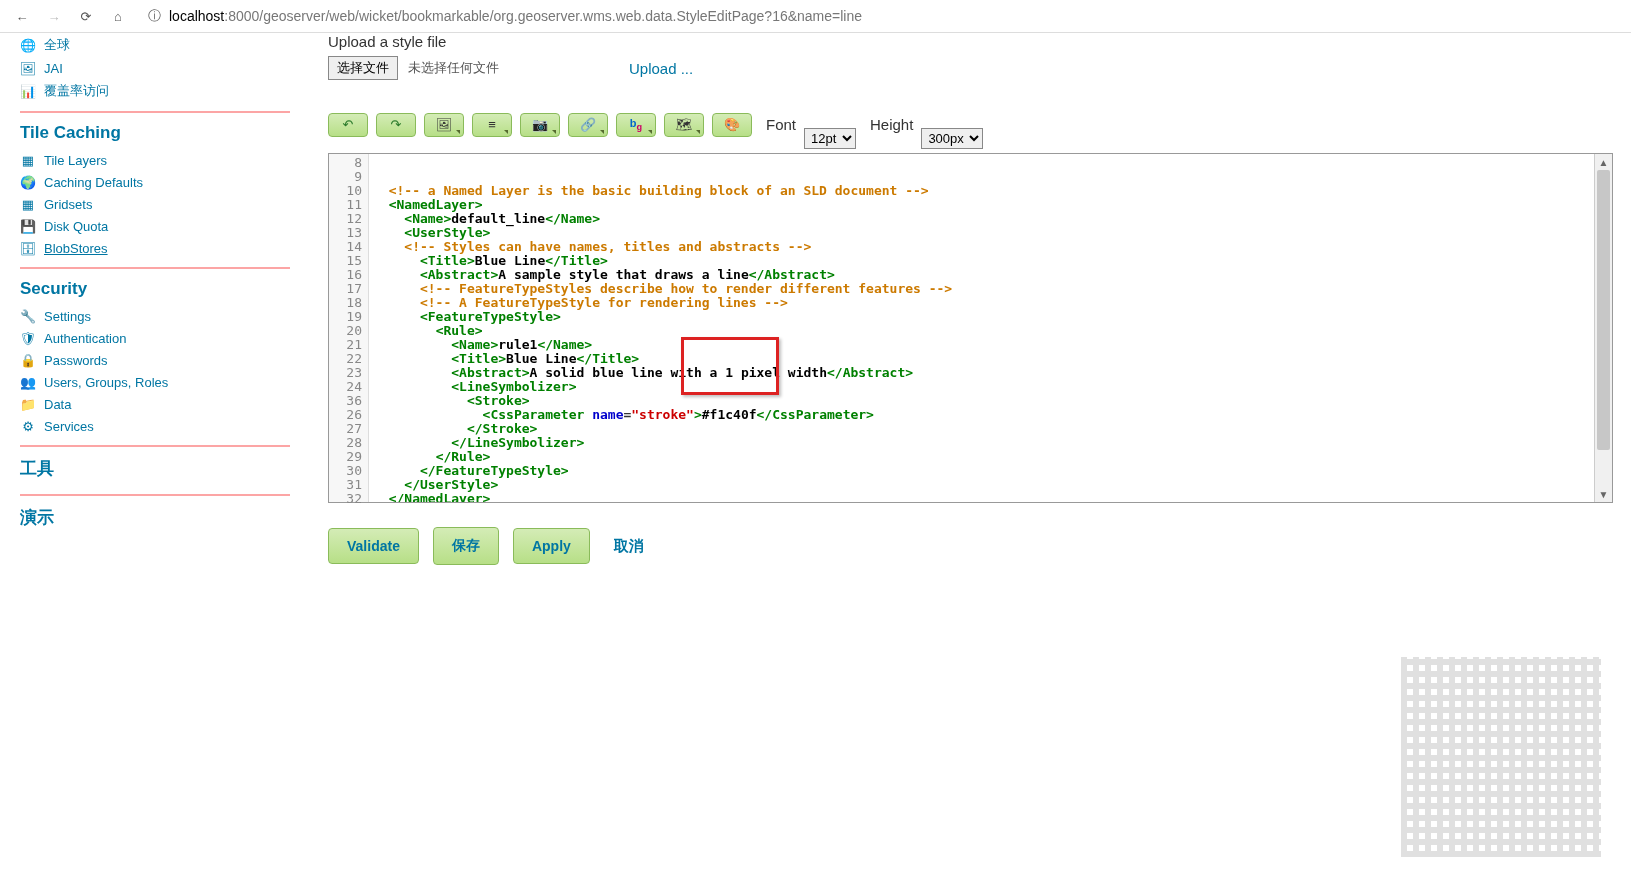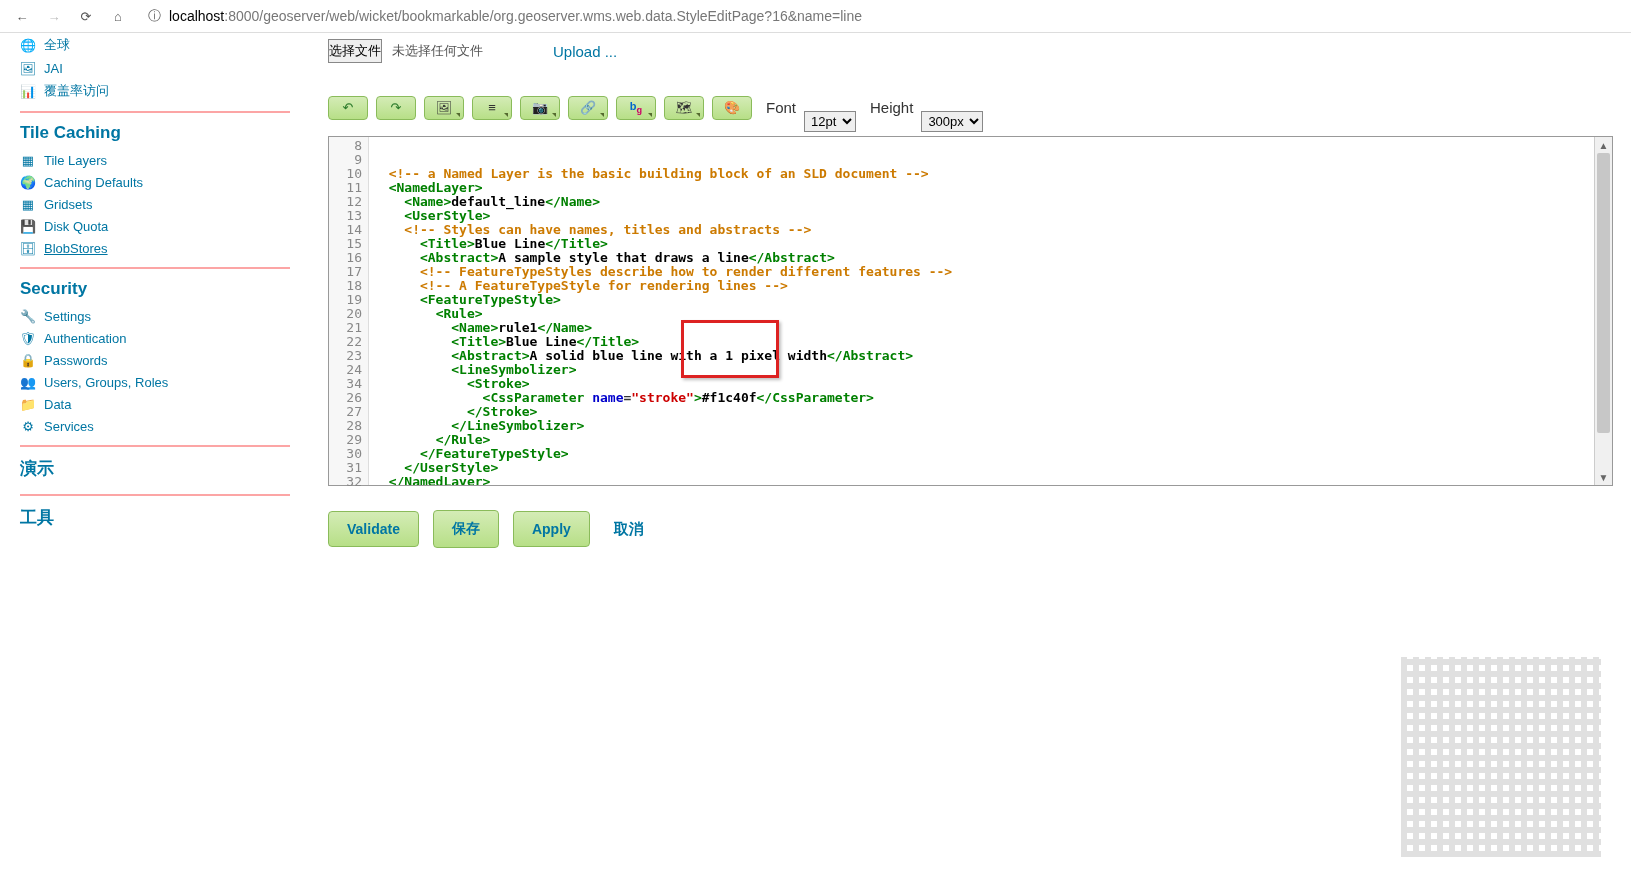--- a/index.html
+++ b/index.html
@@ -16,23 +16,23 @@
 .sidebar { width: 310px; padding: 0 20px; }
 .side-item { display: flex; align-items: center; gap: 8px; padding: 3px 0; color: #0076a3; cursor: pointer; }
 .side-item .ico { width: 16px; height: 16px; display: inline-flex; align-items: center; justify-content: center; }
 .side-item a { color: #0076a3; text-decoration: none; }
 .side-item.underlined a { text-decoration: underline; }
 .side-header { color: #0076a3; font-weight: bold; font-size: 17px; padding: 10px 0 6px; border-top: 2px solid #fca5a5; margin-top: 8px; }
 .side-header:first-child { border-top: none; }
 .main { flex: 1; padding: 0 18px; }
 .upload-label { font-size: 15px; }
 .upload-row { display: flex; align-items: center; gap: 10px; margin: 6px 0 20px; }
-.file-btn { border: 1px solid #888; background: #efefef; padding: 2px 0; font-size: 13px; }
+.file-btn { border: 1px solid #888; background: #efefef; padding: 2px 8px; font-size: 13px; }
 .file-status { color: #555; font-size: 13px; }
-.upload-link { color: #0076a3; margin-left: 60px; cursor: pointer; font-size: 15px; }
+.upload-link { color: #0076a3; margin-left: 120px; cursor: pointer; font-size: 15px; }
 .toolbar { display: flex; align-items: center; gap: 8px; margin-bottom: 4px; }
 .tb-btn { width: 40px; height: 24px; border: 1px solid #8abb5a; border-radius: 4px; background: linear-gradient(#d4ecb6, #b7df87); display: flex; align-items: center; justify-content: center; cursor: pointer; position: relative; }
 .tb-btn .corner { position: absolute; right: 3px; bottom: 2px; width: 0; height: 0; border-left: 4px solid transparent; border-top: 4px solid #556b2f; }
 .tb-label { font-size: 15px; margin-left: 6px; }
 .tb-select { border: 1px solid #888; font-size: 13px; padding: 1px 2px; margin-top: 28px; }
 .editor-wrap { border: 1px solid #999; position: relative; height: 350px; display: flex; }
 .gutter { width: 40px; background: #f7f7f7; border-right: 1px solid #ddd; text-align: right; padding: 2px 6px 2px 2px; font-family: Consolas, monospace; font-size: 13px; color: #888; line-height: 14px; }
 .code { flex: 1; padding: 2px 4px; font-family: Consolas, monospace; font-size: 13px; line-height: 14px; white-space: pre; overflow: auto; position: relative; font-weight: bold; }
 .tag { color: #008000; }
 .txt { color: #000; }
@@ -128,25 +128,26 @@
         </div>
         <div class="side-item">
           <span class="ico">📁</span>
           <a>Data</a>
         </div>
         <div class="side-item">
           <span class="ico">⚙</span>
           <a>Services</a>
         </div>
       </div>
+    <div class="side-header">工具</div>
     <div class="side-header">演示</div>
-    <div class="side-header">工具</div>
   </div>
 
   <div class="main">
+    <div class="upload-label">Upload a style file</div>
     <div class="upload-row">
       <button class="file-btn">选择文件</button>
       <span class="file-status">未选择任何文件</span>
       <span class="upload-link">Upload ...</span>
     </div>
 
     <div class="toolbar">
       <div class="tb-btn">
           <span style="color:#2a7a2a">↶</span>
         </div>
@@ -198,21 +199,21 @@
           <div>15</div>
           <div>16</div>
           <div>17</div>
           <div>18</div>
           <div>19</div>
           <div>20</div>
           <div>21</div>
           <div>22</div>
           <div>23</div>
           <div>24</div>
-          <div>34</div>
+          <div>36</div>
           <div>26</div>
           <div>27</div>
           <div>28</div>
           <div>29</div>
           <div>30</div>
           <div>31</div>
           <div>32</div>
         </div>
       <div class="code" id="code">
         <div>  <span class="cmt">&lt;!-- a Named Layer is the basic building block of an SLD document --&gt;</span></div><div>  <span class="tag">&lt;NamedLayer&gt;</span></div><div>    <span class="tag">&lt;Name&gt;</span><span class="txt">default_line</span><span class="tag">&lt;/Name&gt;</span></div><div>    <span class="tag">&lt;UserStyle&gt;</span></div><div>    <span class="cmt">&lt;!-- Styles can have names, titles and abstracts --&gt;</span></div><div>      <span class="tag">&lt;Title&gt;</span><span class="txt">Blue Line</span><span class="tag">&lt;/Title&gt;</span></div><div>      <span class="tag">&lt;Abstract&gt;</span><span class="txt">A sample style that draws a line</span><span class="tag">&lt;/Abstract&gt;</span></div><div>      <span class="cmt">&lt;!-- FeatureTypeStyles describe how to render different features --&gt;</span></div><div>      <span class="cmt">&lt;!-- A FeatureTypeStyle for rendering lines --&gt;</span></div><div>      <span class="tag">&lt;FeatureTypeStyle&gt;</span></div><div>        <span class="tag">&lt;Rule&gt;</span></div><div>          <span class="tag">&lt;Name&gt;</span><span class="txt">rule1</span><span class="tag">&lt;/Name&gt;</span></div><div>          <span class="tag">&lt;Title&gt;</span><span class="txt">Blue Line</span><span class="tag">&lt;/Title&gt;</span></div><div>          <span class="tag">&lt;Abstract&gt;</span><span class="txt">A solid blue line with a 1 pixel width</span><span class="tag">&lt;/Abstract&gt;</span></div><div>          <span class="tag">&lt;LineSymbolizer&gt;</span></div><div>            <span class="tag">&lt;Stroke&gt;</span></div><div>              <span class="tag">&lt;CssParameter</span> <span class="attr">name</span>=<span class="str">"stroke"</span><span class="tag">&gt;</span><span class="txt">#f1c40f</span><span class="tag">&lt;/CssParameter&gt;</span></div><div>            <span class="tag">&lt;/Stroke&gt;</span></div><div>          <span class="tag">&lt;/LineSymbolizer&gt;</span></div><div>        <span class="tag">&lt;/Rule&gt;</span></div><div>      <span class="tag">&lt;/FeatureTypeStyle&gt;</span></div><div>    <span class="tag">&lt;/UserStyle&gt;</span></div><div>  <span class="tag">&lt;/NamedLayer&gt;</span></div><div class="red-box" style="left:312px; top:183px; width:98px; height:58px;"></div>

